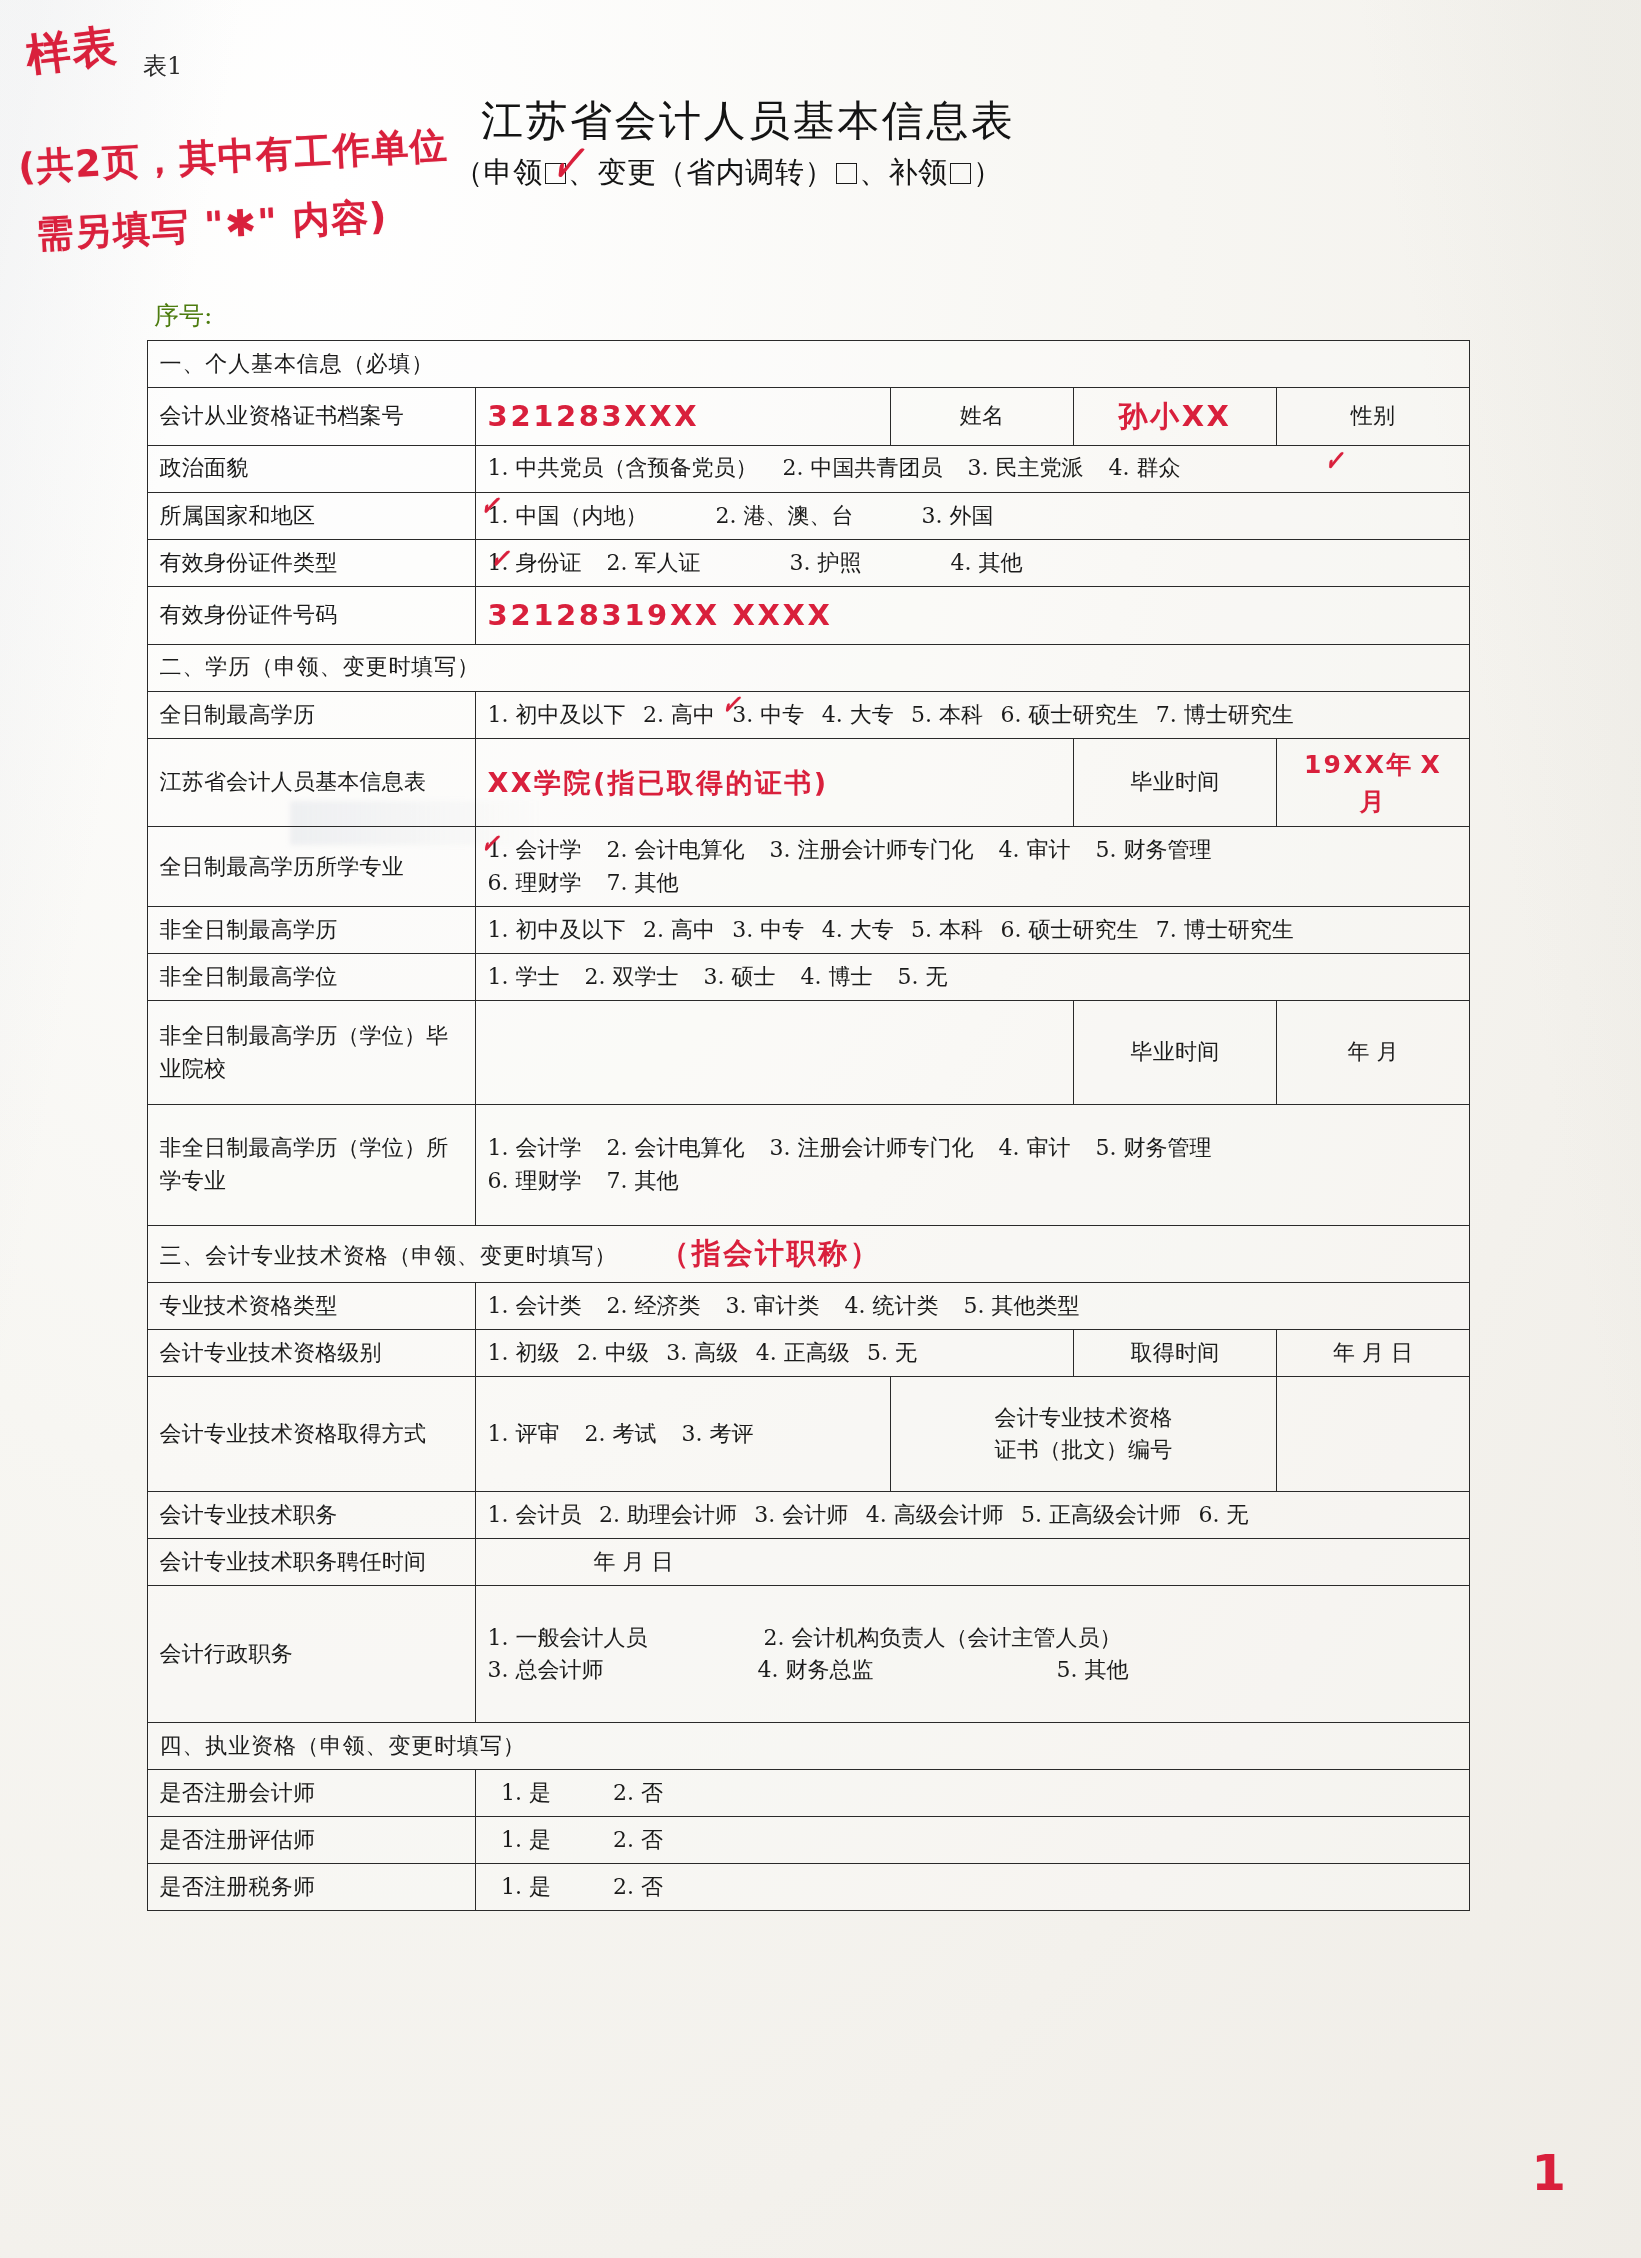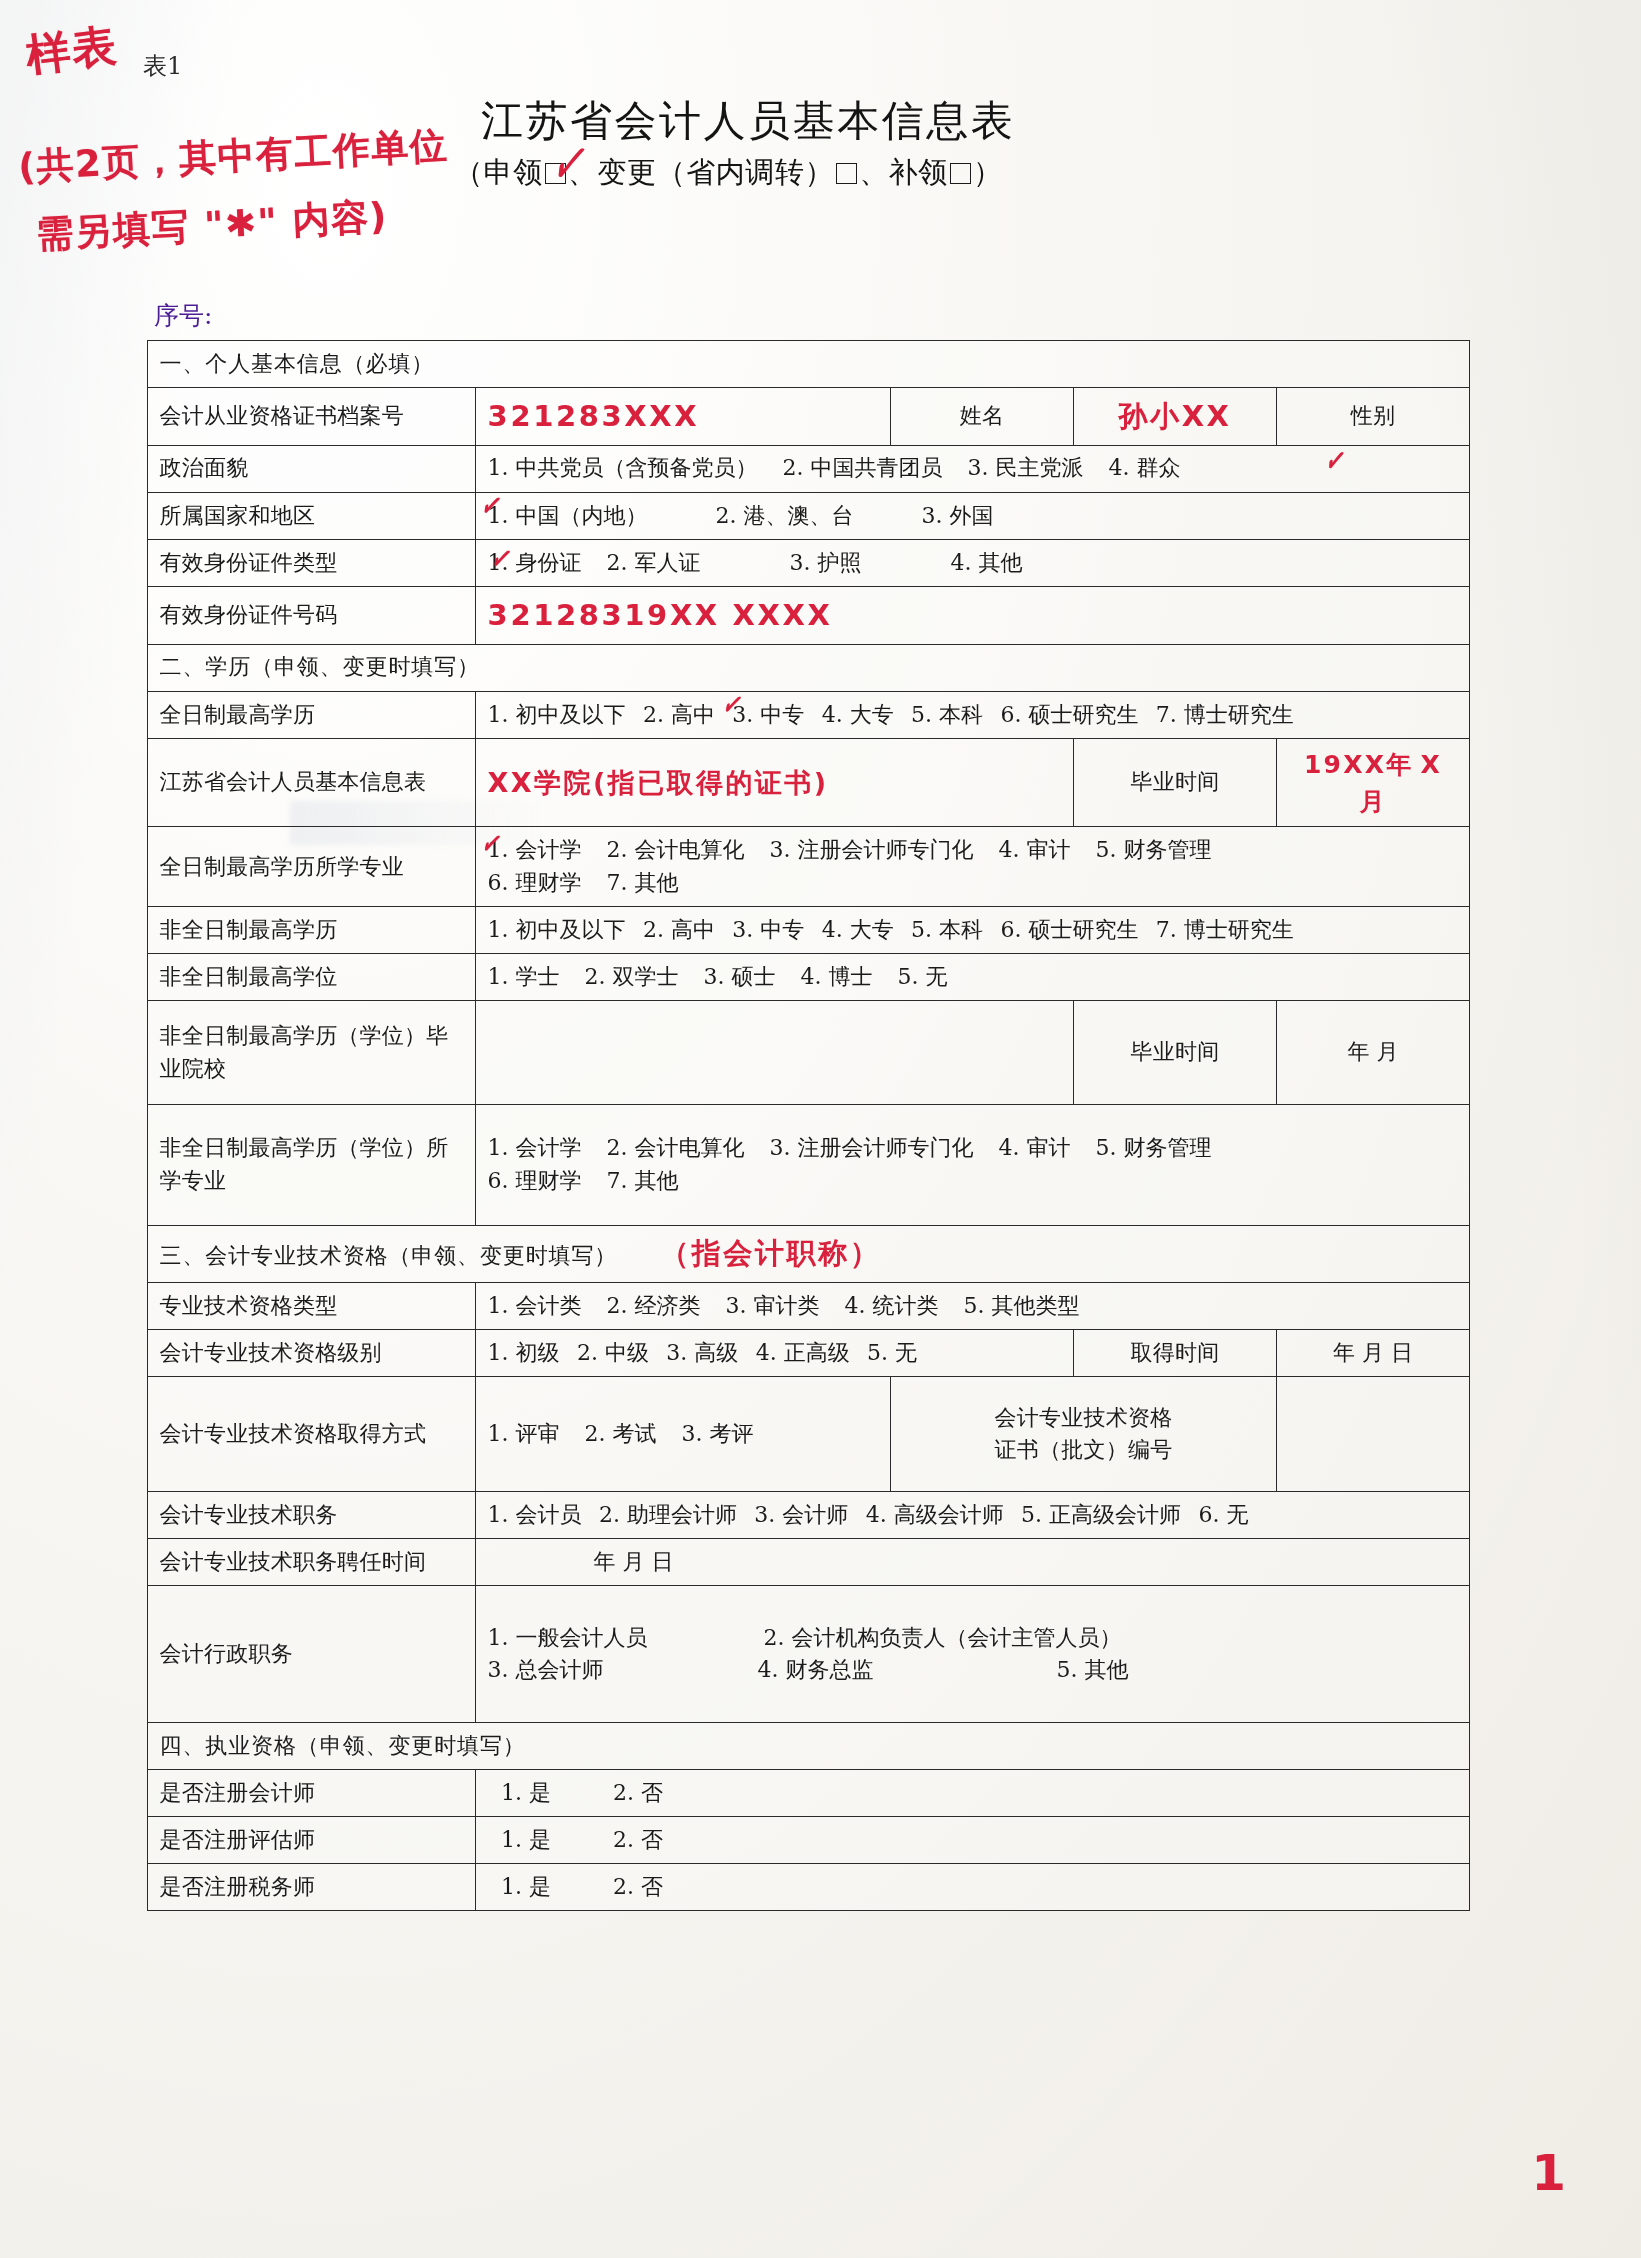--- a/index.html
+++ b/index.html
@@ -52,21 +52,21 @@
     font-size:29px;letter-spacing:.02em;color:#141414;
     font-family:"DejaVu Serif","Liberation Serif",serif;
     white-space:nowrap;
   }
   .cbx{
     display:inline-block;width:19.3px;height:19.3px;
     border:1.9px solid #1b1b1b;vertical-align:-1.9px;margin:0 1.9px;
   }
   #serial{
     position:absolute;left:154px;top:299px;
-    font-size:25px;color:#4c1d95;
+    font-size:25px;color:#4d7c0f;
     font-family:"DejaVu Serif","Liberation Serif",serif;
   }
 
   
   #form-table{
     position:absolute;left:147px;top:340px;
     width:1323px;
     border-collapse:collapse;
     table-layout:fixed;
     font-family:"DejaVu Serif","Liberation Serif",serif;

